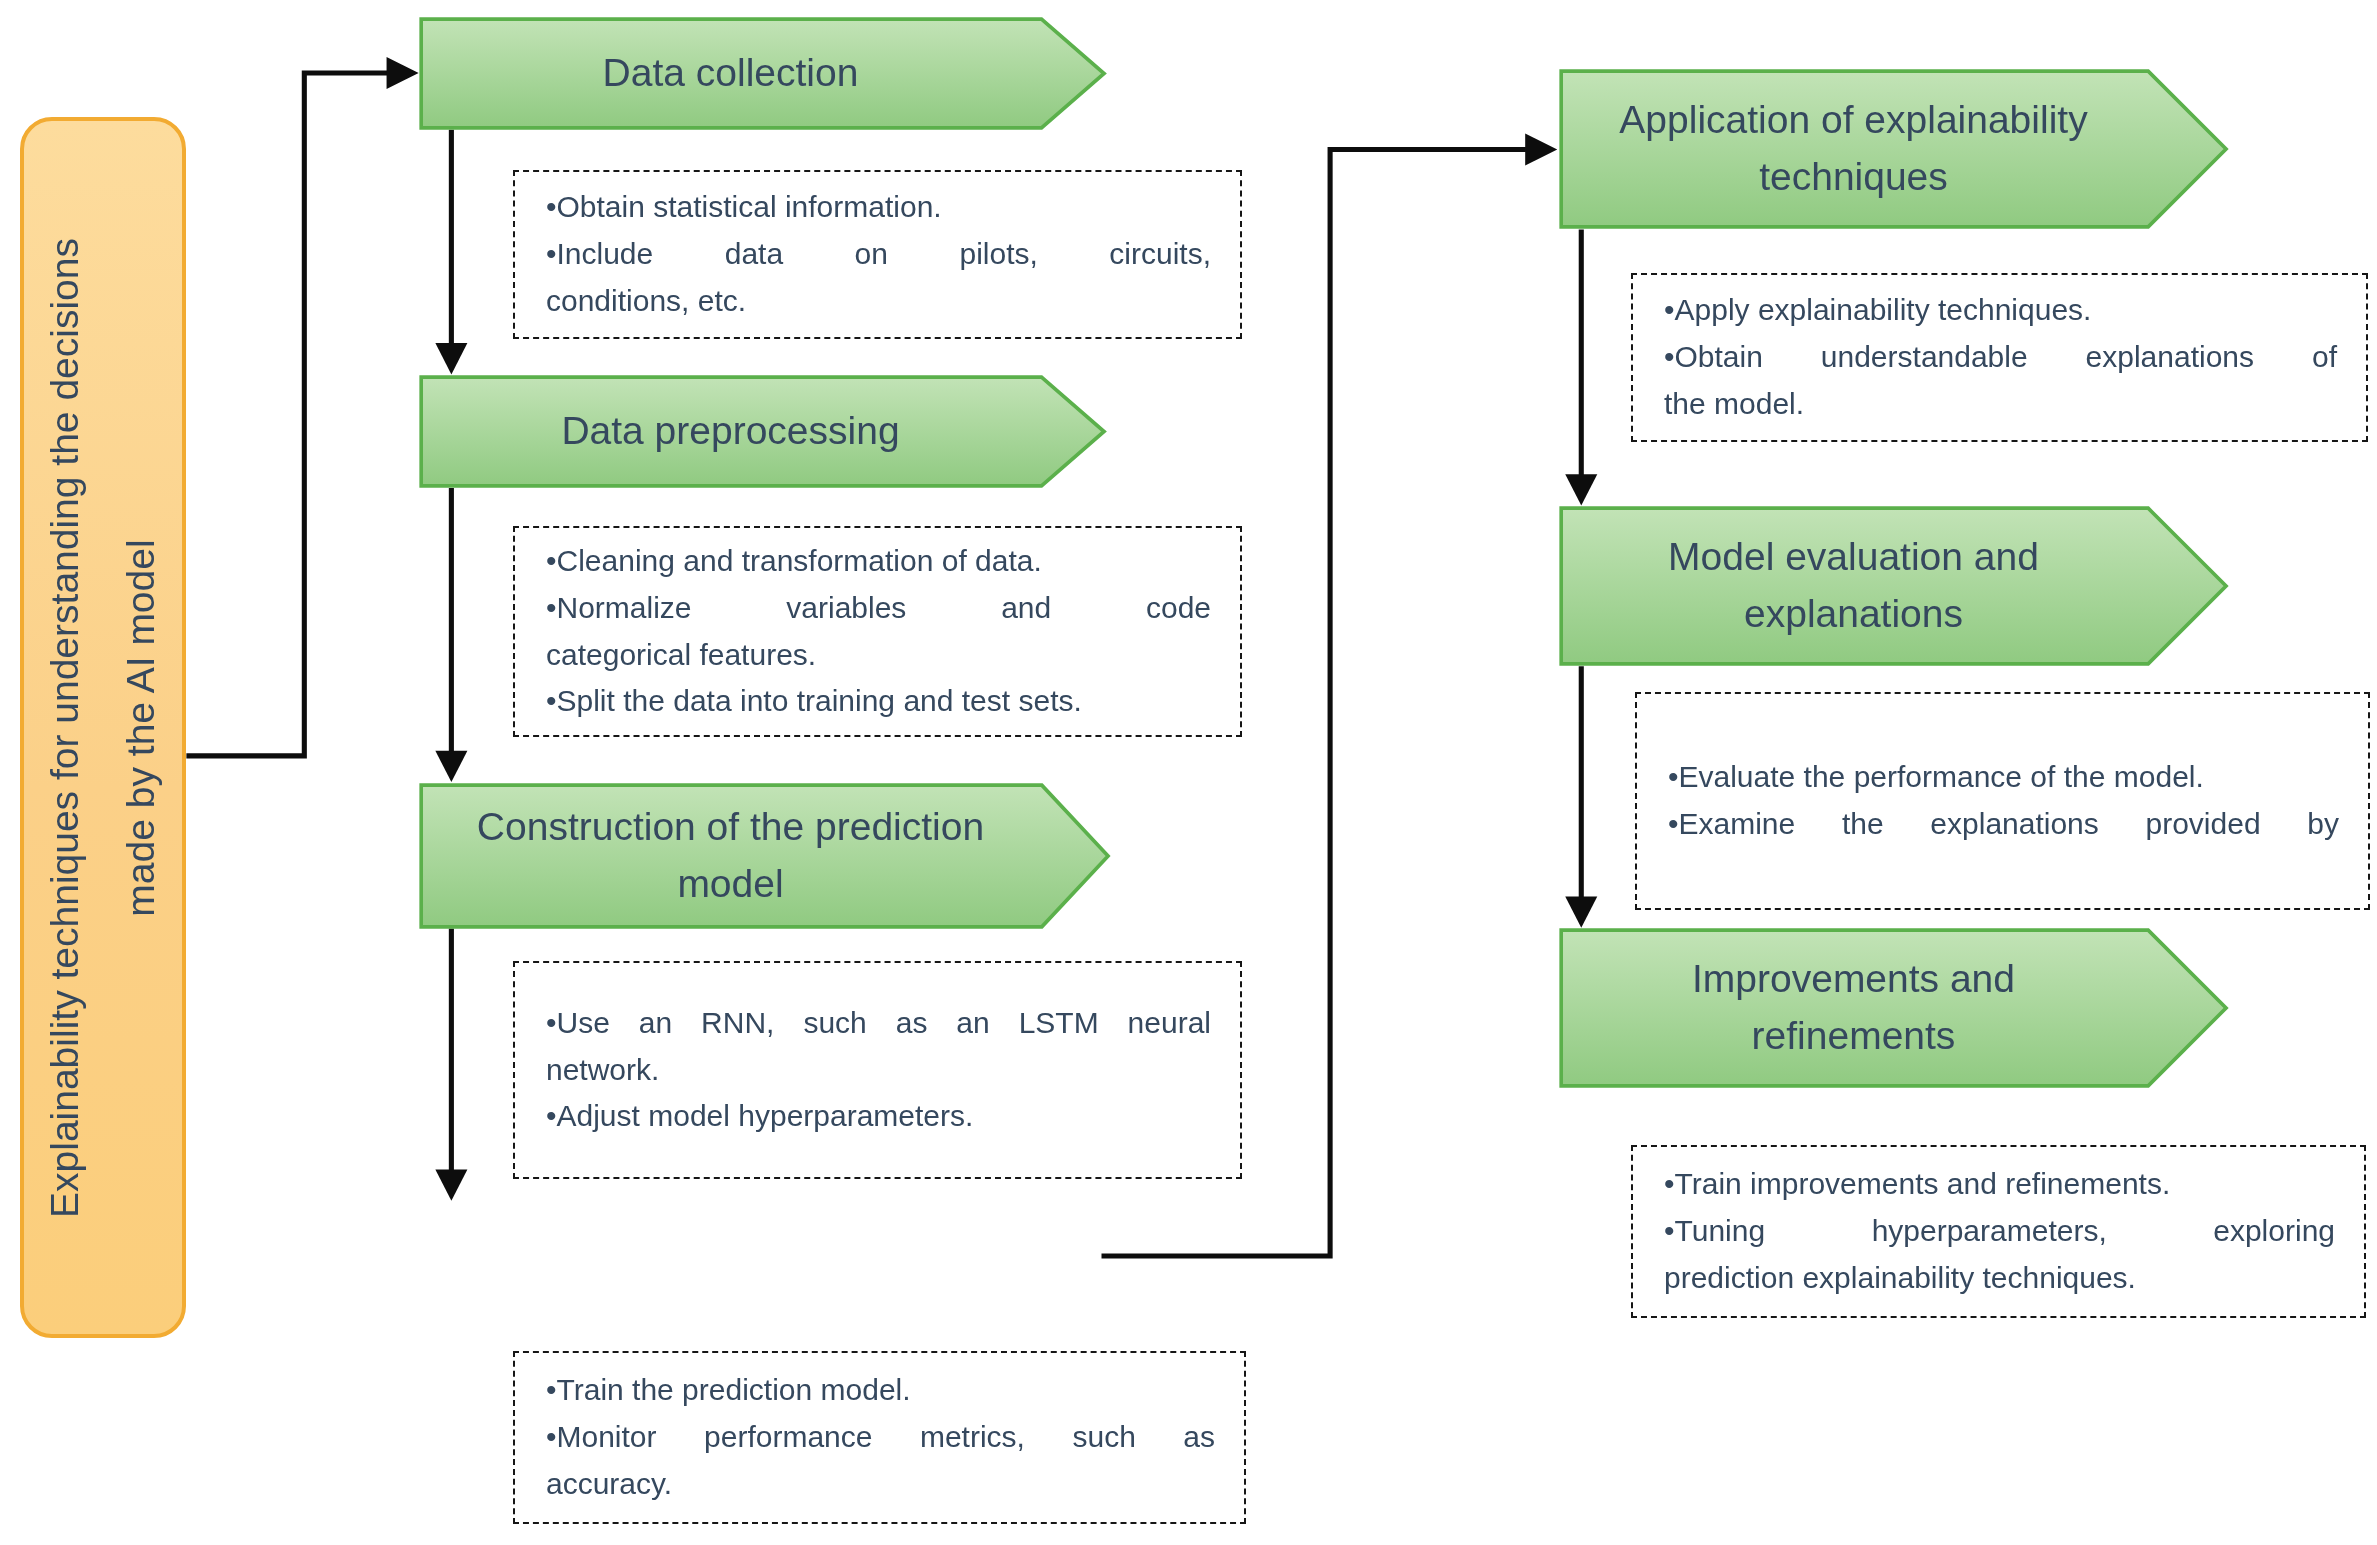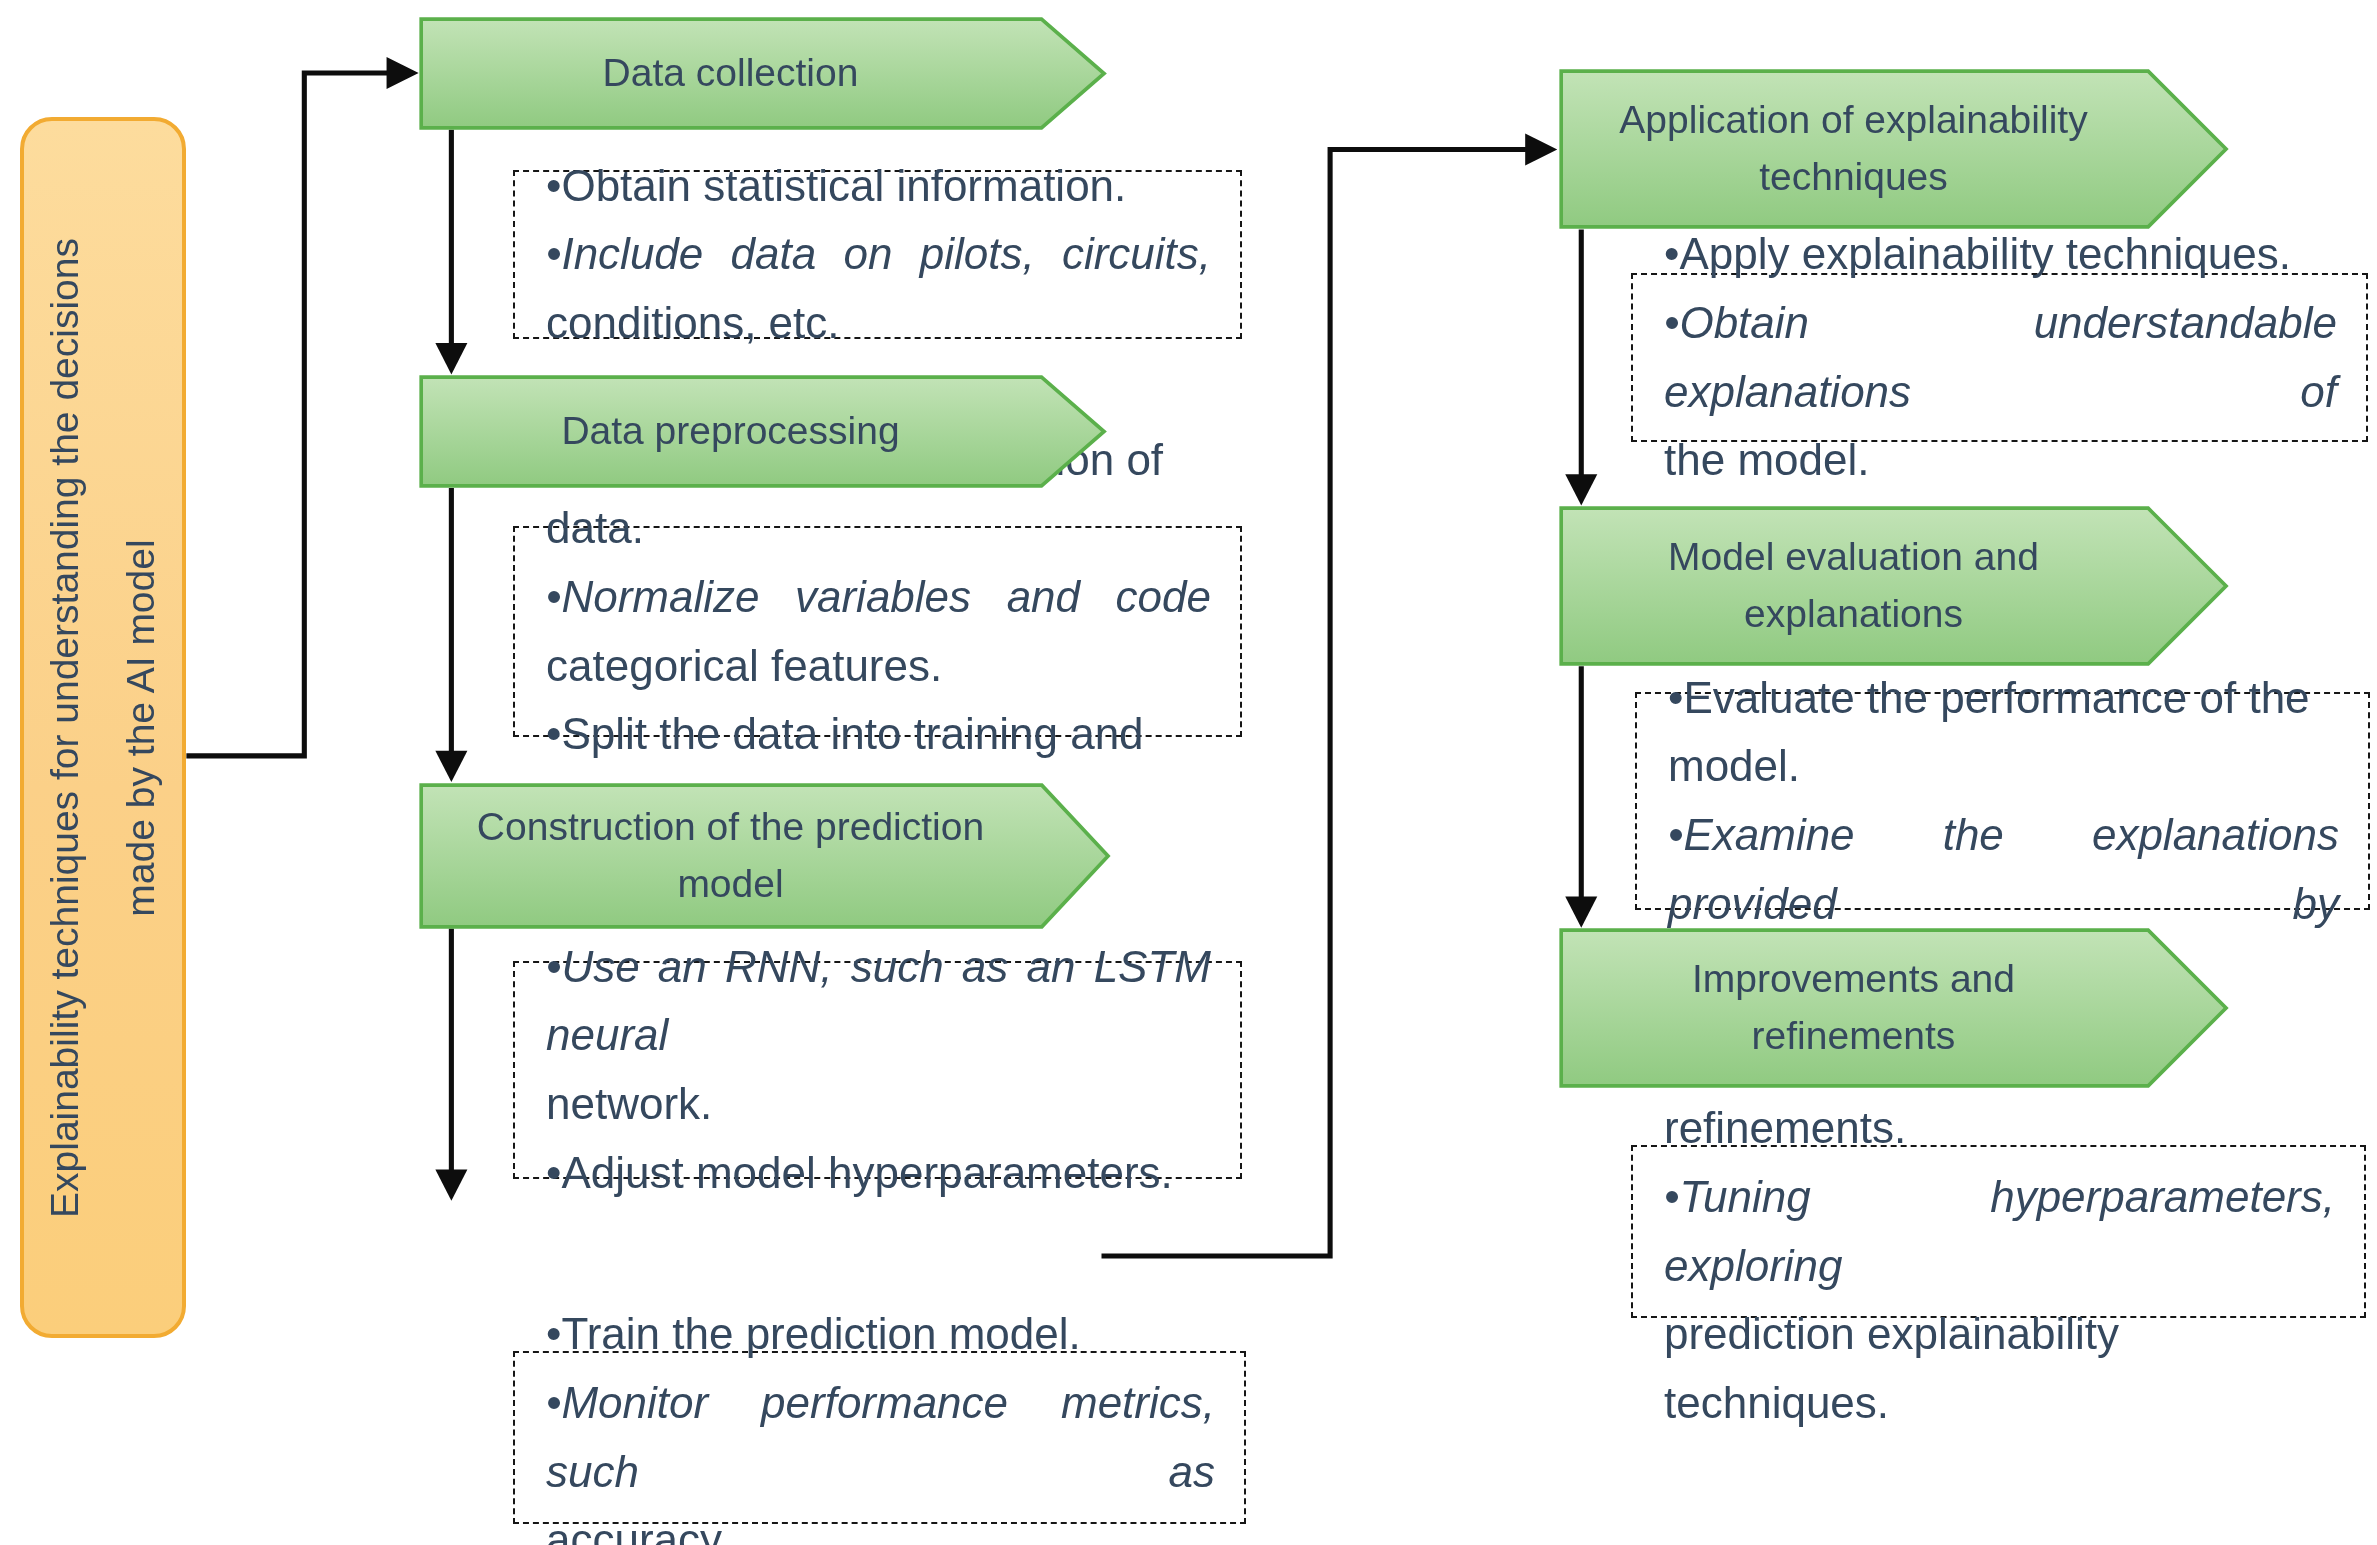--- a/index.html
+++ b/index.html
@@ -80,26 +80,26 @@
   .note {
     position: absolute;
     z-index: 2;
     box-sizing: border-box;
     border: 2.9px dashed #161616;
     background: #ffffff;
     display: flex;
     flex-direction: column;
     justify-content: center;
     padding: 5.8px 29px 5.8px 31px;
-    font-size: 44px;
+    font-size: 30px;
     line-height: 1.56;
     color: #35485e;
   }
   .note-line { white-space: normal; }
-  .note-line.stretch { text-align: justify; text-align-last: justify; font-style: italic; }
+  .note-line.stretch { text-align: justify; text-align-last: justify; }
 
   .n-dc { left:  513px; top:  170px; width: 729px; height: 169px; }
   .n-dp { left:  513px; top:  526px; width: 729px; height: 211px; }
   .n-cm { left:  513px; top: 961px; width: 729px; height: 218px; }
   .n-mt { left:  513px; top: 1351px; width: 733px; height: 173px; }
   .n-ap { left: 1631px; top:  273px; width: 737px; height: 169px; }
   .n-ev { left: 1635px; top:  692px; width: 735px; height: 218px; }
   .n-im { left: 1631px; top: 1145px; width: 735px; height: 173px; }
 </style>
 </head>

